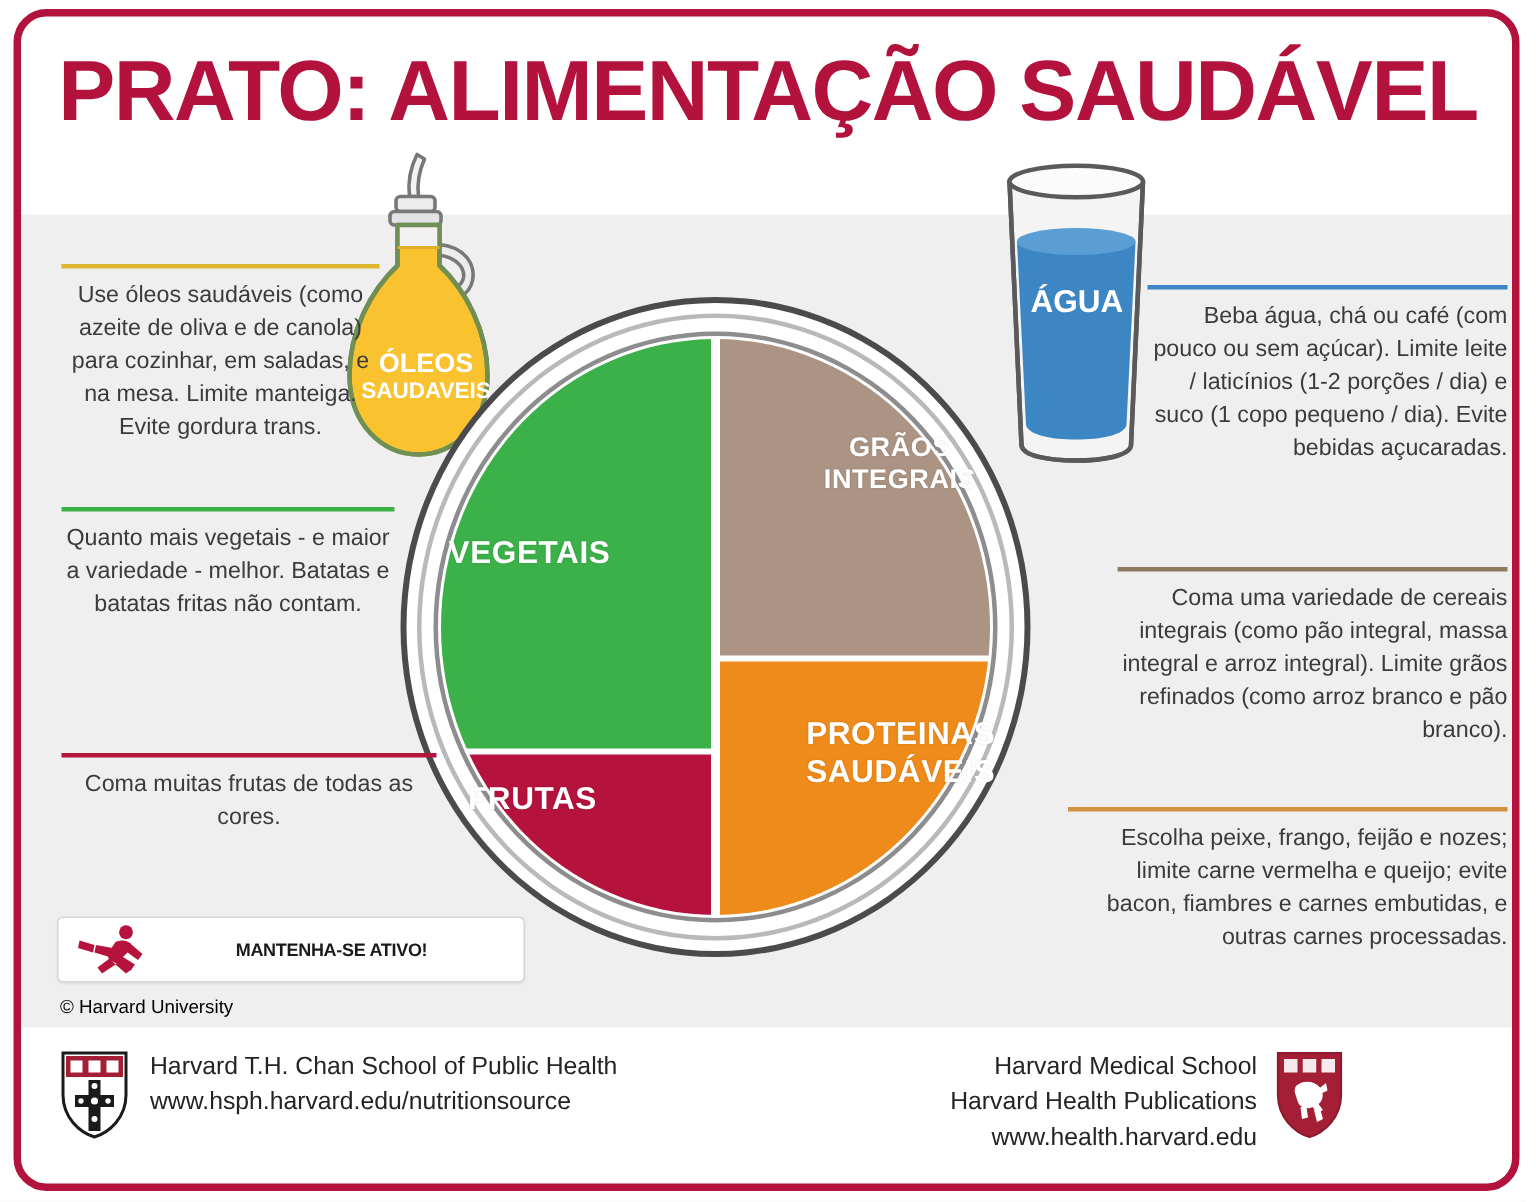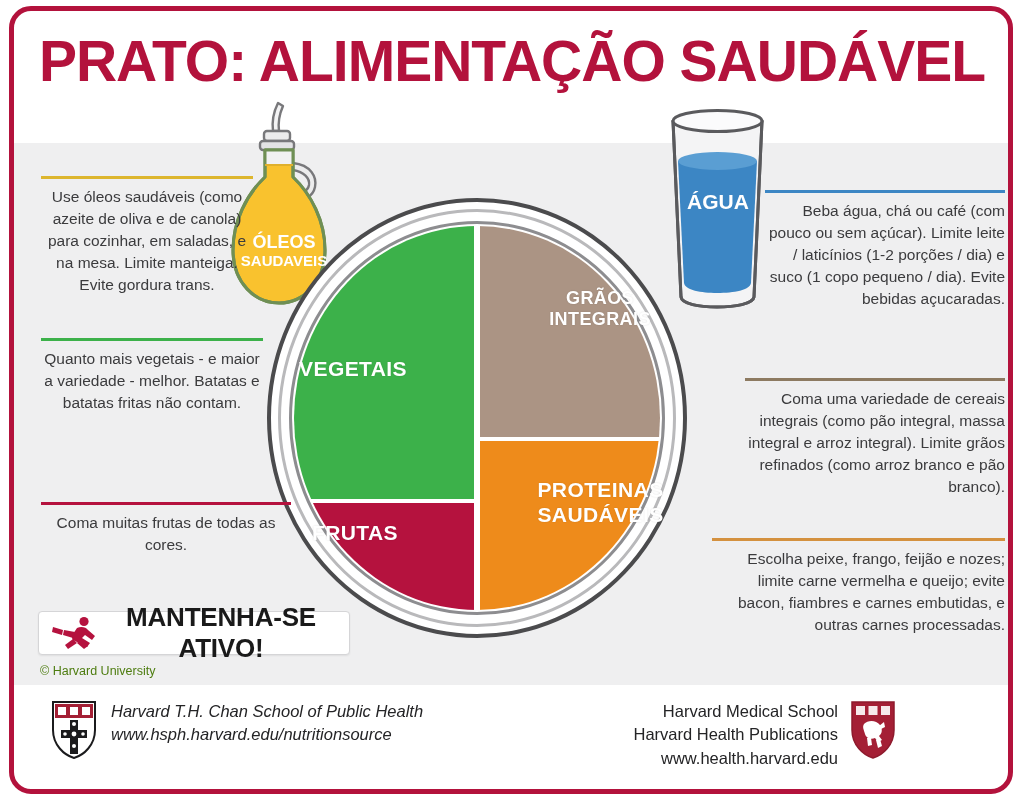--- a/index.html
+++ b/index.html
@@ -79,29 +79,29 @@
   #c-wat .rule{background:#3c86c4;}
   #c-gra{left:745px;top:378px;width:260px;}
   #c-gra .rule{background:#8d7a61;}
   #c-pro{left:712px;top:538px;width:293px;}
   #c-pro .rule{background:#d4913f;}
 
   
   #active{position:absolute;left:38px;top:611px;width:310px;height:42px;
           background:#ffffff;border:1px solid #d5d5d7;border-radius:4px;
           display:flex;align-items:center;box-shadow:0 1px 2px rgba(0,0,0,.07);}
-  #active-label{flex:1;text-align:center;font-size:26px;font-weight:bold;color:#1a1a1a;
+  #active-label{flex:1;text-align:center;font-size:12px;font-weight:bold;color:#1a1a1a;
                 padding-right:12px;letter-spacing:-.2px;}
   #runner{width:54px;height:34px;margin-left:12px;flex:0 0 auto;}
 
-  #copyright{position:absolute;left:40px;top:664px;font-size:12.5px;color:#4d7c0f;}
+  #copyright{position:absolute;left:40px;top:664px;font-size:12.5px;color:#000000;}
 
   
   .foot{position:absolute;top:700px;display:flex;align-items:flex-start;}
-  #foot-l{left:51px;font-style:italic;}
+  #foot-l{left:40px;}
   #foot-r{right:32px;margin-left:37px;}
   .shield{width:46px;height:60px;flex:0 0 auto;}
   .foot-lines{font-size:16.5px;line-height:1.42;color:#242426;}
   #foot-l .foot-lines{margin-left:14px;text-align:left;}
   #foot-r .foot-lines{margin-right:12px;text-align:right;}
 </style>
 </head>
 <body>
 
 <div id="poster">

